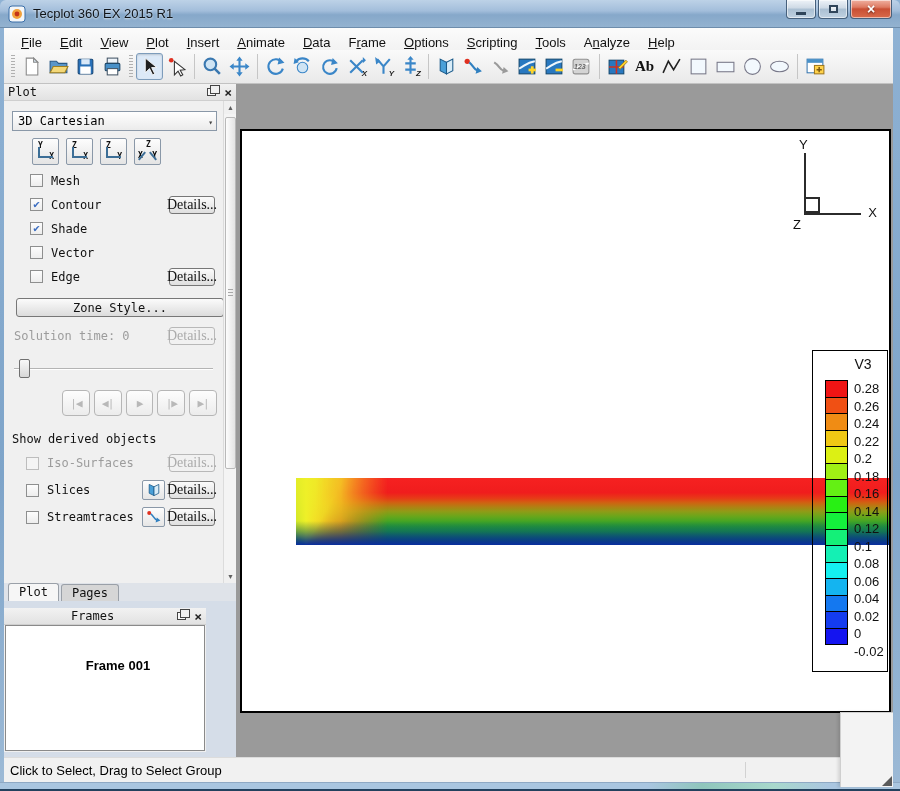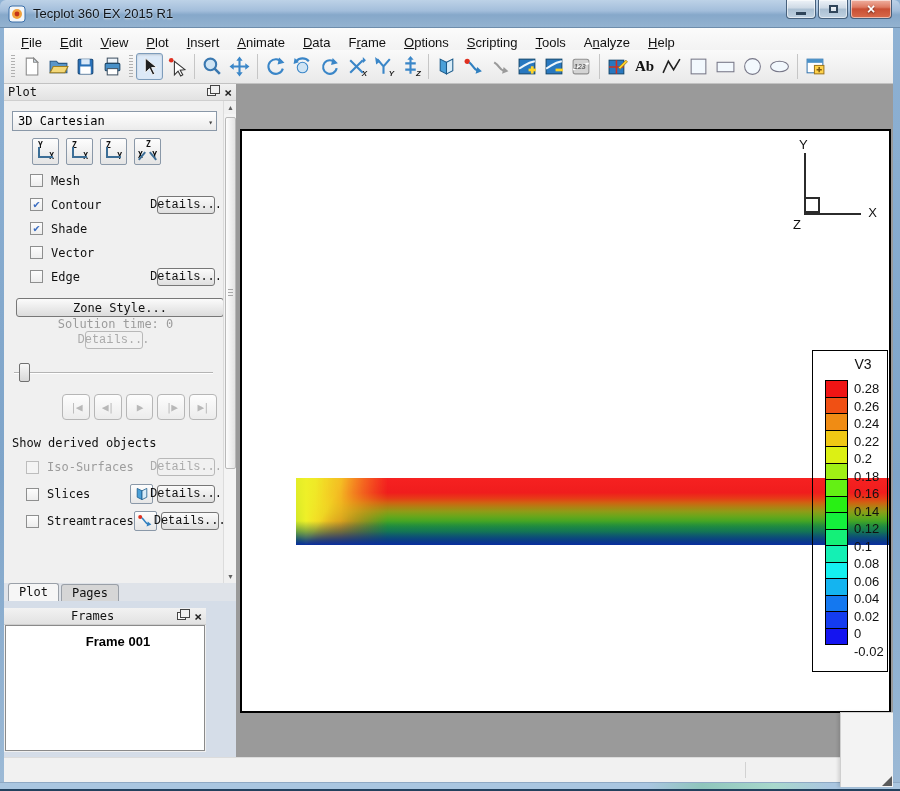--- a/index.html
+++ b/index.html
@@ -112,33 +112,33 @@
   .drow { display:flex; align-items:center; height:20px; margin:7px 0 0 14px; }
   .cb {
     width:13px; height:13px; border:1px solid #8e8f8f; background:linear-gradient(180deg,#fdfdfd,#ededed);
     display:inline-flex; align-items:center; justify-content:center; flex:none;
   }
   .cb.checked::after { content:"\2714"; font-size:11px; color:#3a6cc0; line-height:11px; margin-top:-1px; }
   .cb.disabled { border-color:#bdbdbd; background:#f4f4f4; }
   .cblbl { font-size:12px; margin-left:8px; flex:1; color:#111; }
   .cblbl.disabled, .slabel.disabled { color:#9c9c9c; }
   .dbtn {
-    width:58px; height:18px; border:1px solid #777; border-radius:3px;
+    width:46px; height:18px; border:1px solid #777; border-radius:3px;
     background:linear-gradient(180deg,#fbfbfb,#dfdfdf);
-    font-family:Liberation Mono, monospace; font-size:12px; color:#111;
+    font-family:Liberation Serif, serif; font-size:14px; color:#111;
     display:flex; align-items:center; justify-content:center; flex:none; margin-right:2px;
   }
   .dbtn.disabled { color:#ababab; border-color:#b8b8b8; background:#f1f1f1; }
   .zonestyle {
     margin:13px 2px 0 4px; width:208px; height:19px; border:1px solid #777; border-radius:3px;
     background:linear-gradient(180deg,#fbfbfb,#dcdcdc);
     font-family:"DejaVu Sans Mono", monospace; font-size:12px; color:#111;
     display:flex; align-items:center; justify-content:center;
   }
-  .strow { display:flex; align-items:center; margin-top:0;flex-direction:column; }
+  .strow { display:flex; align-items:center; margin-top:10px; }
   .strow .slabel { flex:1; margin-left:2px; }
   .slider { position:relative; margin:14px 4px 0 2px; height:19px; }
   .slider .track { position:absolute; left:0; right:0; top:9px; height:2px; background:#b4b4b4; border-bottom:1px solid #fff; }
   .slider .thumb {
     position:absolute; left:5px; top:0; width:11px; height:19px;
     border:1px solid #707070; border-radius:2px; background:linear-gradient(180deg,#f8f8f8,#d8d8d8);
   }
   .playrow { display:flex; gap:4px; margin:12px 0 0 50px; }
   .pbtn {
     width:29px; height:26px; border:1px solid #b6b6b6; border-radius:4px;
@@ -167,21 +167,21 @@
 
   .ptabs { position:absolute; left:0; bottom:0; width:232px; height:18px; background:#dfe3e9; display:flex; align-items:flex-end; padding-left:4px; }
   .ptab {
     font-size:12px; padding:1px 10px 2px 10px; border:1px solid #9aa0a8; border-bottom:none;
     background:#d6d6d6; border-radius:3px 3px 0 0; margin-right:2px; color:#111; height:17px;
   }
   .ptab.active { background:#f6f6f6; height:18px; }
 
   .frames-panel { position:absolute; left:0; top:524px; width:202px; height:144px;text-align:center; }
   .flist { position:absolute; left:1px; right:1px; top:17px; bottom:1px; background:#fff; border:1px solid #8a8a8a; }
-  .fitem { font-family:"Liberation Sans", sans-serif; font-weight:bold; font-size:13px; color:#000; padding:8px 0 0 26px; }
+  .fitem { font-family:"Liberation Sans", sans-serif; font-weight:bold; font-size:13px; color:#000; padding:8px 0 0 26px;margin-top:24px; }
 
   
   .workspace { position:absolute; left:236px; top:84px; width:657px; height:673px; background:#9a9a9a; }
   .canvas { position:absolute; left:4px; top:45px; width:651px; height:584px; background:#fff; border:2px solid #000; }
 
   .axes { position:absolute; top:6px; right:12px; width:104px; height:98px; }
   .axes .alabel { position:absolute; font-size:13px; color:#111; }
   .axes .ay { left:26px; top:0; }
   .axes .ax { right:0; top:68px; }
   .axes .az { left:20px; top:80px; }
@@ -666,20 +666,21 @@
           <span>0</span>
           <span>-0.02</span>
         </div>
       </div>
     </div>
 
   </div>
 </div>
 
 <div class="statusbar">
+  <span class="stext">Click to Select, Drag to Select Group</span>
   <span class="ssep"></span>
 </div>
 
 <div class="floatpanel">
   <span class="grip"></span>
 </div>
 
 <div class="bottomedge"></div>
 
 </body></html>

